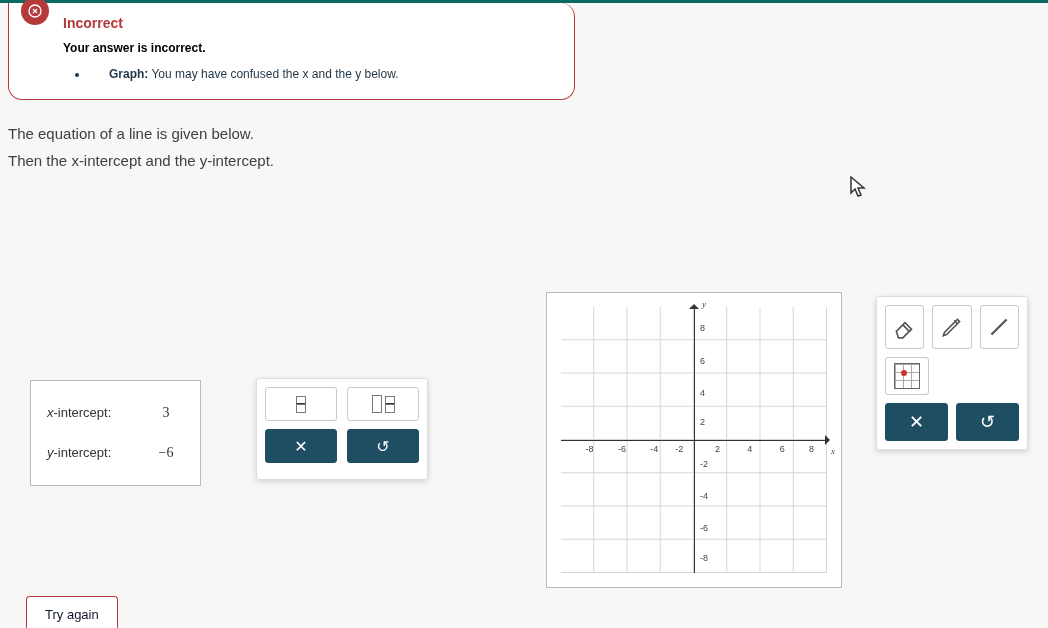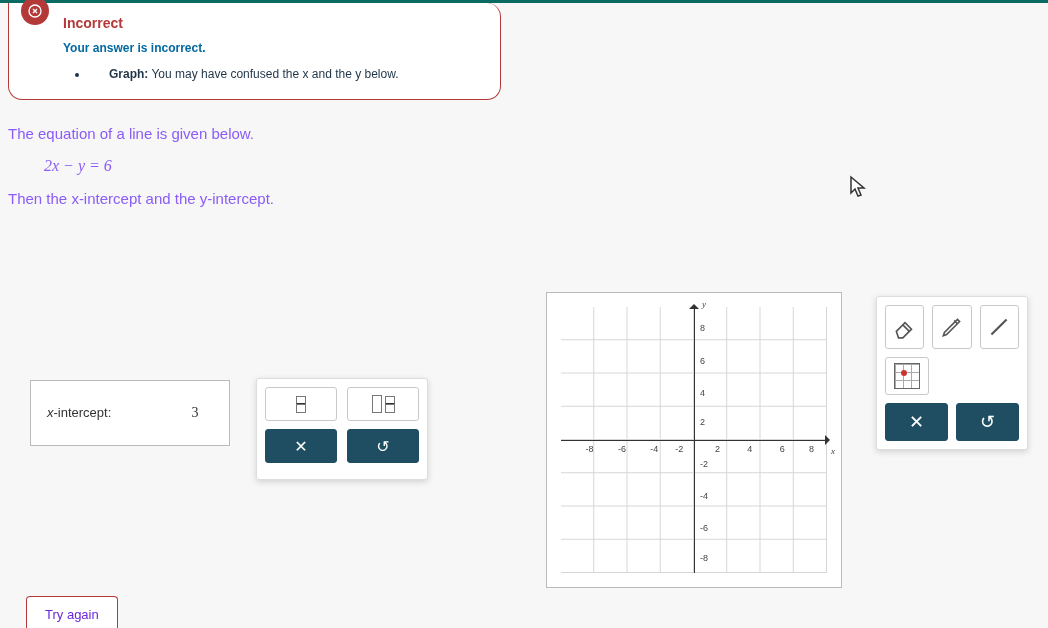--- a/index.html
+++ b/index.html
@@ -4,48 +4,48 @@
 <style>
   * { box-sizing: border-box; margin: 0; padding: 0; font-family: Arial, Helvetica, sans-serif; }
   html, body { width: 1048px; height: 628px; background: #f7f7f8; color: #333; overflow: hidden; }
   body { position: relative; padding: 0; }
 
   .feedback-box {
     margin: 0 0 18px 8px;
     border: 1px solid #b43a3a;
     border-radius: 14px;
     padding: 12px 24px 16px 54px;
-    width: 493px;
+    width: 567px;
     position: relative;
     background: #fff;
     border-top-left-radius: 0;
     border-top: none;
   }
   .feedback-icon {
     position: absolute;
     left: 12px; top: -6px;
     width: 28px; height: 28px;
     border-radius: 50%;
     background: #b43a3a;
     color: #fff;
     display: flex; align-items: center; justify-content: center;
   }
   .feedback-title { color: #b43a3a; font-weight: 700; font-size: 14px; margin-bottom: 10px; }
-  .feedback-sub { color: #0369a1; font-weight: 700; font-size: 12px; margin-bottom: 10px; }
+  .feedback-sub { color: #000000; font-weight: 700; font-size: 12px; margin-bottom: 10px; }
   .feedback-list { list-style: disc; padding-left: 26px; }
   .feedback-list li { color: #1f3447; font-size: 12px; line-height: 1.5; }
   .feedback-list li b { font-weight: 700; margin-left: 20px; }
 
-  .question-area { padding: 2px 8px 0 8px; color: #8b5cf6; }
+  .question-area { padding: 2px 8px 0 8px; color: #404040; }
   .qline { font-size: 15px; line-height: 1.8; }
   .eq { font-family: 'Times New Roman', serif; font-size: 16px; margin: 10px 0 10px 36px; font-style: italic; }
 
   .intercept-box {
     position: absolute; left: 30px; top: 380px;
-    width: 200px; border: 1px solid #bbb; background: #fff;
+    width: 171px; border: 1px solid #bbb; background: #fff;
     padding: 18px 16px;
   }
   .intercept-row { display: flex; align-items: center; justify-content: space-between; margin: 6px 0 24px 0; font-size: 13px; }
   .intercept-row:last-child { margin-bottom: 6px; }
   .intercept-label { font-style: italic; font-family: 'Times New Roman', serif; }
   .intercept-label .txt { font-style: normal; font-family: Arial; }
   .intercept-val { font-family: 'Times New Roman', serif; font-size: 14px; width: 36px; text-align: center; }
 
   .input-pad {
     position: absolute; left: 256px; top: 378px;
@@ -109,21 +109,21 @@
     width: 26px; height: 26px; border: 1px solid #666; position: relative;
     background-image: linear-gradient(#aaa 1px, transparent 1px), linear-gradient(90deg,#aaa 1px, transparent 1px);
     background-size: 8px 8px;
   }
   .point-grid::after { content:""; position:absolute; left:6px; top:6px; width:6px; height:6px; background:#c33; border-radius:50%; }
 
   .try-again {
     position: absolute; left: 26px; bottom: 0;
     border: 1px solid #b43a3a; border-bottom: none;
     border-radius: 4px 4px 0 0;
-    padding: 10px 18px 6px; color: #6d28d9; font-size: 13px; background:#fff;
+    padding: 10px 18px 6px; color: #0f172a; font-size: 13px; background:#fff;
     cursor: pointer;
   }
 
   .topbar { height: 3px; background: linear-gradient(#0b6b63,#0b6b63); }
 </style>
 </head>
 <body>
 
 <div class="topbar"></div>
 
@@ -139,30 +139,35 @@
   <ul class="feedback-list">
     <li>
       <b>Graph:</b>
       <span>You may have confused the x and the y below.</span>
     </li>
   </ul>
 </div>
 
 <div class="question-area">
   <div class="qline">The equation of a line is given below.</div>
-  <div class="eq">2x − y = 6</div>
   <div class="qline">Then the x-intercept and the y-intercept.</div>
 </div>
 
 <div class="intercept-box">
   <div class="intercept-row">
     <span class="intercept-label">
       <span>x</span><span class="txt">-intercept:</span>
     </span>
     <span class="intercept-val">3</span>
+  </div>
+  <div class="intercept-row">
+    <span class="intercept-label">
+      <span>y</span><span class="txt">-intercept:</span>
+    </span>
+    <span class="intercept-val">−6</span>
   </div>
 </div>
 
 <div class="input-pad">
   <div class="pad-row">
     <div class="pad-btn">
       <span class="frac">
           <span class="top"></span>
           <span class="bot"></span>
         </span>

